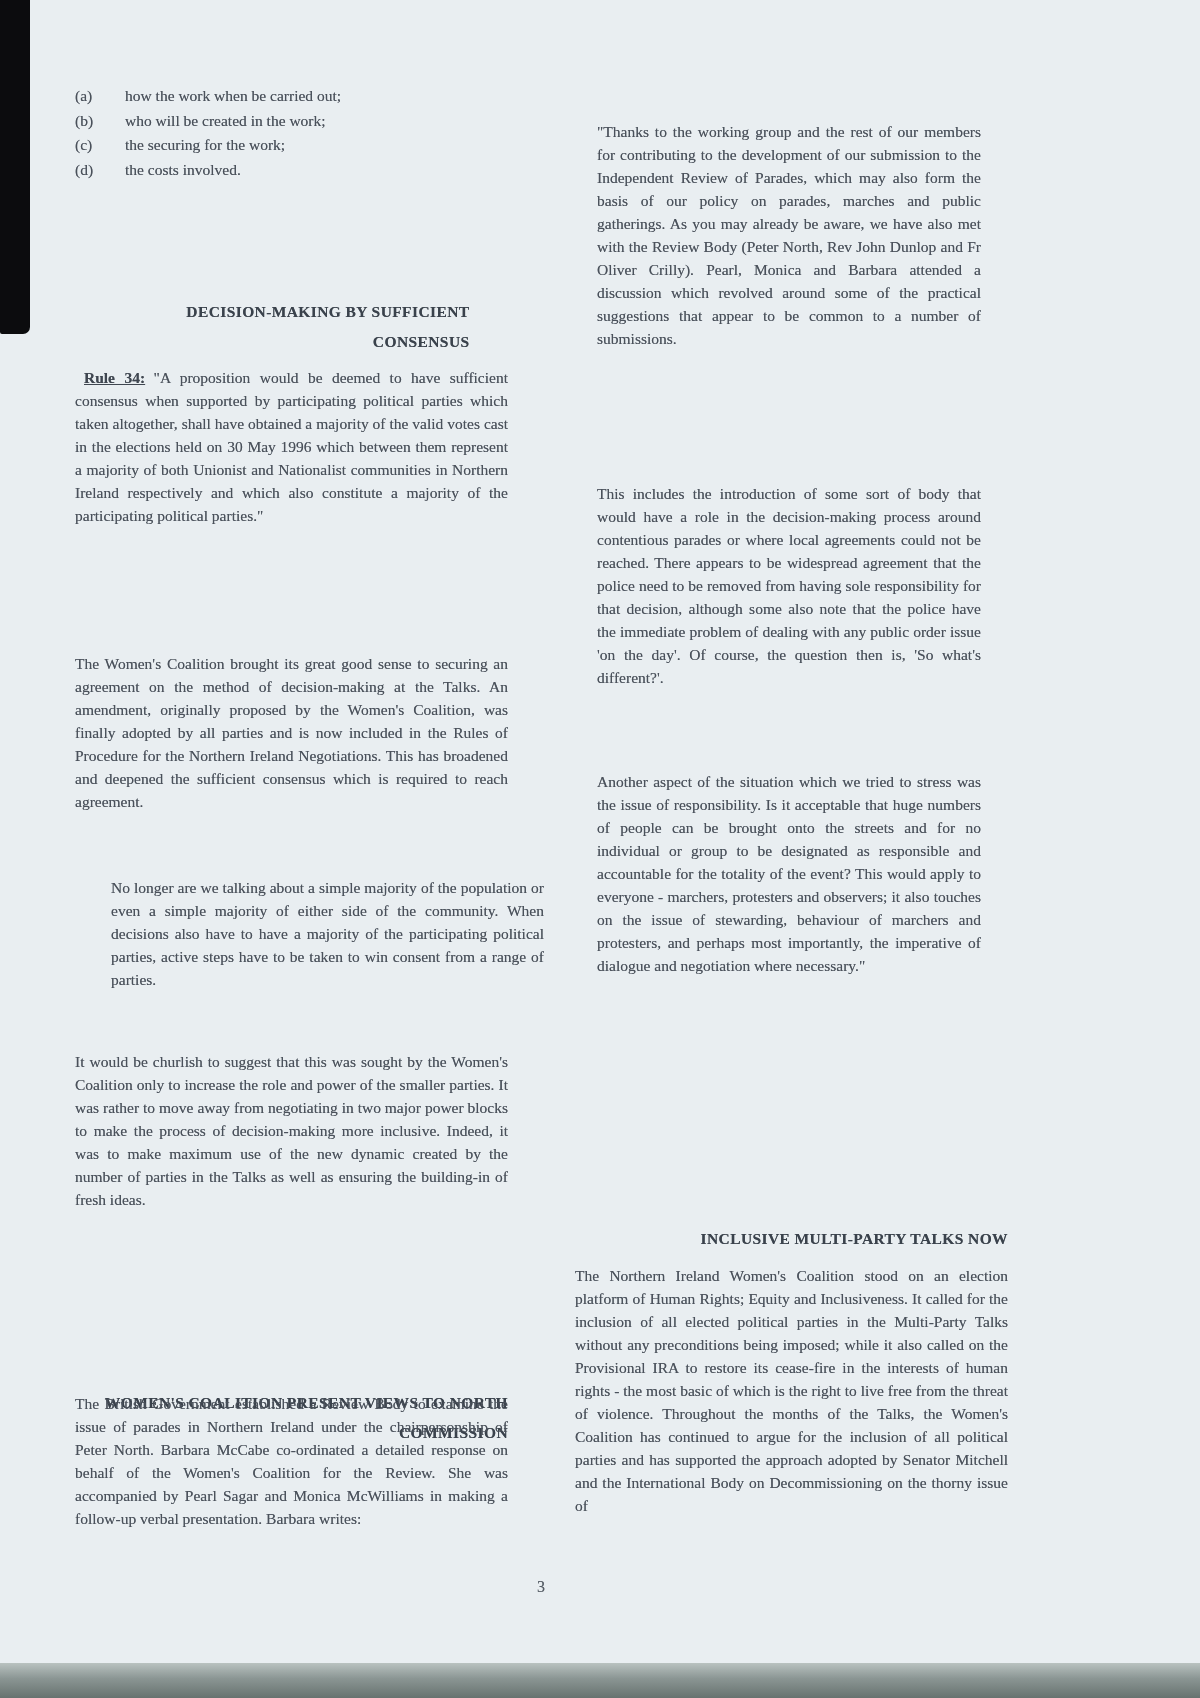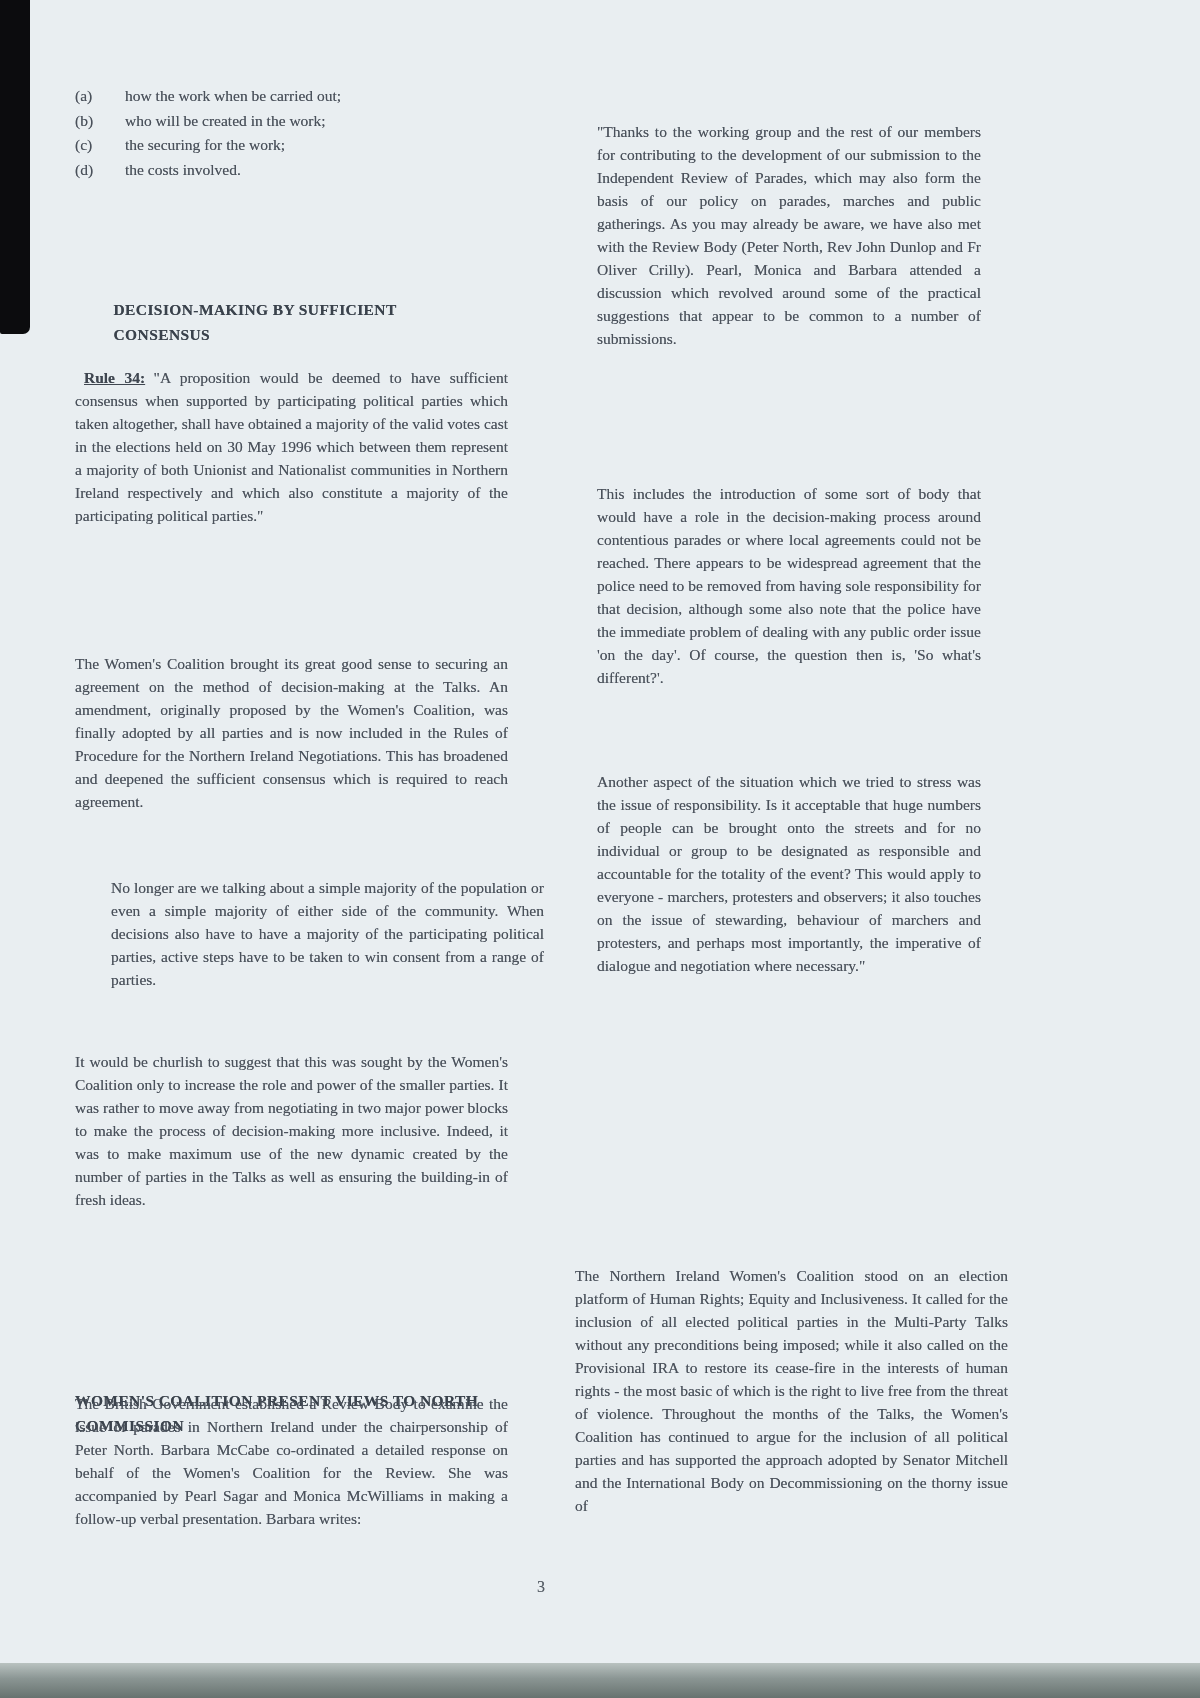--- a/index.html
+++ b/index.html
@@ -23,22 +23,22 @@
   
   .block{position:absolute;font-size:15.5px;line-height:23px;}
   .para{
     margin:0;text-align:justify;
     text-shadow:0 0 0.6px rgba(74,81,91,0.65);
   }
   .lcol{left:75px;width:433px;}
   .rcol{left:575px;width:433px;}
   .rquote{left:597px;width:384px;}
   .heading{
-    font-weight:bold;text-align:left;color:#3a424c;
-    letter-spacing:0.4px;line-height:25px;
+    font-weight:bold;text-align:right;color:#3a424c;
+    letter-spacing:0.4px;line-height:30px;
     text-shadow:0 0 0.6px rgba(58,66,76,0.65);
   }
   .heading .inner{display:block;margin:0 auto;}
   .h-narrow{max-width:356px;}
   .tender-row{display:flex;line-height:24.5px;text-shadow:0 0 0.6px rgba(74,81,91,0.65);}
   .tender-label{width:50px;flex:0 0 50px;}
   .rule-label{
     font-weight:bold;text-decoration:underline;margin-right:0.55em;
     color:#3f4650;
     margin-left:9px;
@@ -96,18 +96,21 @@
 
   <p class="block lcol para" style="top:1392px;">The British Government established a Review Body to examine the issue of parades in Northern Ireland under the chairpersonship of Peter North.  Barbara McCabe co-ordinated a detailed response on behalf of the Women's Coalition for the Review.  She was accompanied by Pearl Sagar and Monica McWilliams in making a follow-up verbal presentation.  Barbara writes:</p>
 
   <p class="block rquote para" style="top:120px;">"Thanks to the working group and the rest of our members for contributing to the development of our submission to the Independent Review of Parades, which may also form the basis of our policy on parades, marches and public gatherings.  As you may already be aware, we have also met with the Review Body (Peter North, Rev John Dunlop and Fr Oliver Crilly).  Pearl, Monica and Barbara attended a discussion which revolved around some of the practical suggestions that appear to be common to a number of submissions.</p>
 
   <p class="block rquote para" style="top:482px;">This includes the introduction of some sort of body that would have a role in the decision-making process around contentious parades or where local agreements could not be reached. There appears to be widespread agreement that the police need to be removed from having sole responsibility for that decision, although some also note that the police have the immediate problem of dealing with any public order issue 'on the day'.  Of course, the question then is, 'So what's different?'.</p>
 
   <p class="block rquote para" style="top:770px;">Another aspect of the situation which we tried to stress was the issue of responsibility.  Is it acceptable that huge numbers of people can be brought onto the streets and for no individual or group to be designated as responsible and accountable for the totality of the event?  This would apply to everyone - marchers, protesters and observers; it also touches on the issue of stewarding, behaviour of marchers and protesters, and perhaps most importantly, the imperative of dialogue and negotiation where necessary."</p>
 
 
+  <div class="block rcol heading" style="top:1224px;">
+    <span class="inner">INCLUSIVE MULTI-PARTY TALKS NOW</span>
+  </div>
 
   <p class="block rcol para" style="top:1264px;">The Northern Ireland Women's Coalition stood on an election platform of Human Rights; Equity and Inclusiveness.  It called for the inclusion of all elected political parties in the Multi-Party Talks without any preconditions being imposed; while it also called on the Provisional IRA to restore its cease-fire in the interests of human rights - the most basic of which is the right to live free from the threat of violence. Throughout the months of the Talks, the Women's Coalition has continued to argue for the inclusion of all political parties and has supported the approach adopted by Senator Mitchell and the International Body on Decommissioning on the thorny issue of</p>
 
   <div class="page-number">3</div>
 
 </div>
 
 </body></html>

